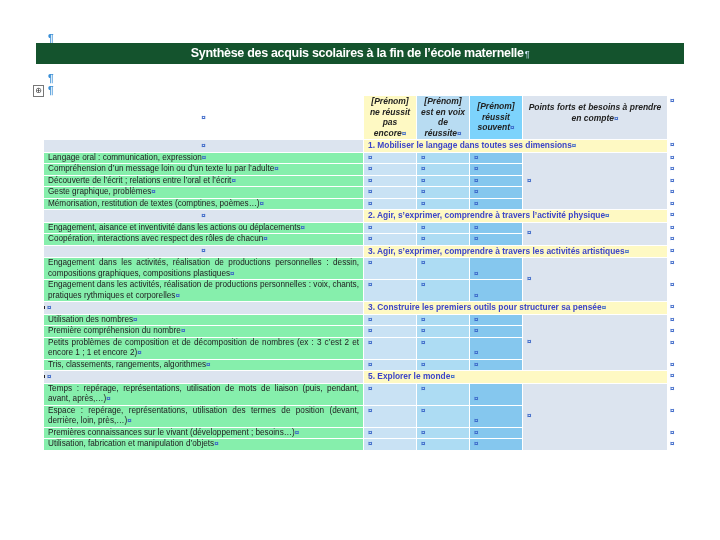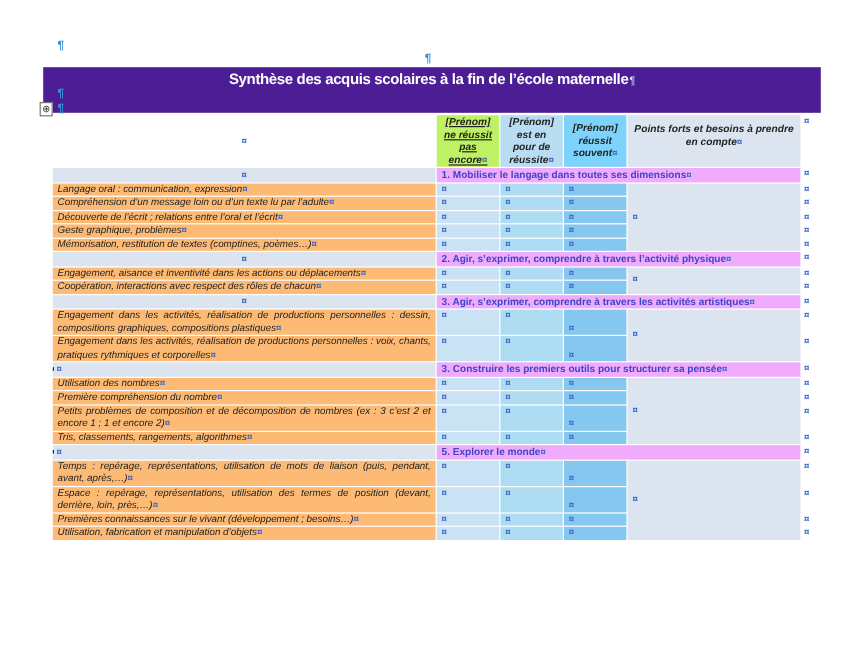--- a/index.html
+++ b/index.html
@@ -1,41 +1,41 @@
 <!DOCTYPE html>
 <html><head>
 <meta charset="utf-8">
 <style>
   html, body { margin:0; padding:0; }
   body { width:720px; height:540px; background:#ffffff; position:relative; overflow:hidden;
          font-family:"Liberation Sans", sans-serif; color:#222; }
   .pilcrow { position:absolute; color:#3a8fd6; font-size:10px; font-weight:bold; }
-  .title-bar { position:absolute; left:36px; top:56px; width:648px; height:38px; background:#4c1d95;
+  .title-bar { position:absolute; left:36px; top:43px; width:648px; height:21px; background:#14532d;
                color:#fff; font-size:12.5px; font-weight:bold; text-align:center; line-height:21px;
                letter-spacing:-0.3px; }
   .title-bar .pm { color:#cfe6f7; font-weight:normal; font-size:9px; margin-left:1px; }
   .move-handle { position:absolute; left:33px; top:85px; width:9px; height:10px; border:1px solid #777;
                  font-size:8px; line-height:9px; text-align:center; color:#333; background:#fff; }
   .cellmark { color:#3a66c8; font-size:8px; font-weight:bold; }
   table { position:absolute; left:43px; top:95px; border-collapse:separate; border-spacing:1px;
           font-size:8.2px; table-layout:fixed; }
   td { padding:0 4px; vertical-align:middle; height:10.5px; line-height:10.5px; overflow:hidden; white-space:nowrap; }
-  td.txt { background:#fdba74; width:311px;font-style:italic; }
+  td.txt { background:#86efac; width:311px; }
   td.txt.wrap { white-space:normal; line-height:10.5px; text-align:justify; height:21px; }
   td.c1 { background:#c9e2f4; width:44px; }
   td.c2 { background:#addcf3; width:44px; }
   td.c3 { background:#85c7ee; width:44px; }
   td.cf { background:#dce4ef; width:136px; }
   td.hdr { font-weight:bold; font-style:italic; text-align:center; white-space:normal; height:37px;
            line-height:10.5px; font-size:8.5px; color:#222; }
-  td.hdr.c1 { background:#bef264;text-decoration:underline; } td.hdr.c2 { background:#b8dcf2; } td.hdr.c3 { background:#7dd3fc; }
+  td.hdr.c1 { background:#fef9c3; } td.hdr.c2 { background:#b8dcf2; } td.hdr.c3 { background:#7dd3fc; }
   td.hdr.cf { background:#dce4ef; }
   td.blank { background:#fff; text-align:center; }
   td.sec-left { background:#dce4ef; }
-  td.sec { background:#f0abfc; color:#3d45c8; font-weight:bold; font-size:8.4px; }
+  td.sec { background:#fef9c3; color:#3d45c8; font-weight:bold; font-size:8.4px; }
   td.endmark { background:#fff; width:8px; padding:0 0 0 2px; vertical-align:top; }
   td.wrap-c { vertical-align:top; }
   .bullet { display:inline-block; width:3px; height:3px; background:#222; margin-right:2px; vertical-align:middle; margin-left:-6px; }
 </style>
 </head>
 <body>
 
 <span class="pilcrow" style="left:48px;top:33px;">¶</span>
 <span class="pilcrow" style="left:354px;top:44px;">¶</span>
 
@@ -45,21 +45,21 @@
 
 <span class="pilcrow" style="left:48px;top:73px;">¶</span>
 <div class="move-handle">⊕</div>
 <span class="pilcrow" style="left:48px;top:85px;">¶</span>
 
 <table>
   <tbody id="tbody">
     <tr>
       <td class="blank hdr" style="width:311px;background:#fff;"><span class="cellmark">¤</span></td>
       <td class="hdr c1"><span>[Prénom] ne réussit pas encore</span><span class="cellmark">¤</span></td>
-      <td class="hdr c2"><span>[Prénom] est en pour de réussite</span><span class="cellmark">¤</span></td>
+      <td class="hdr c2"><span>[Prénom] est en voix de réussite</span><span class="cellmark">¤</span></td>
       <td class="hdr c3"><span>[Prénom] réussit souvent</span><span class="cellmark">¤</span></td>
       <td class="hdr cf" style="vertical-align:top;padding-top:6px;"><span>Points forts et besoins à prendre en compte</span><span class="cellmark">¤</span></td>
       <td class="endmark"><span class="cellmark">¤</span></td>
     </tr>
   <tr>
         <td class="sec-left" style="text-align: center;"><span class="cellmark">¤</span></td>
         <td class="sec" colspan="4"><span>1. Mobiliser le langage dans toutes ses dimensions</span><span class="cellmark">¤</span></td>
         <td class="endmark"><span class="cellmark">¤</span></td>
       </tr>
       <tr>

